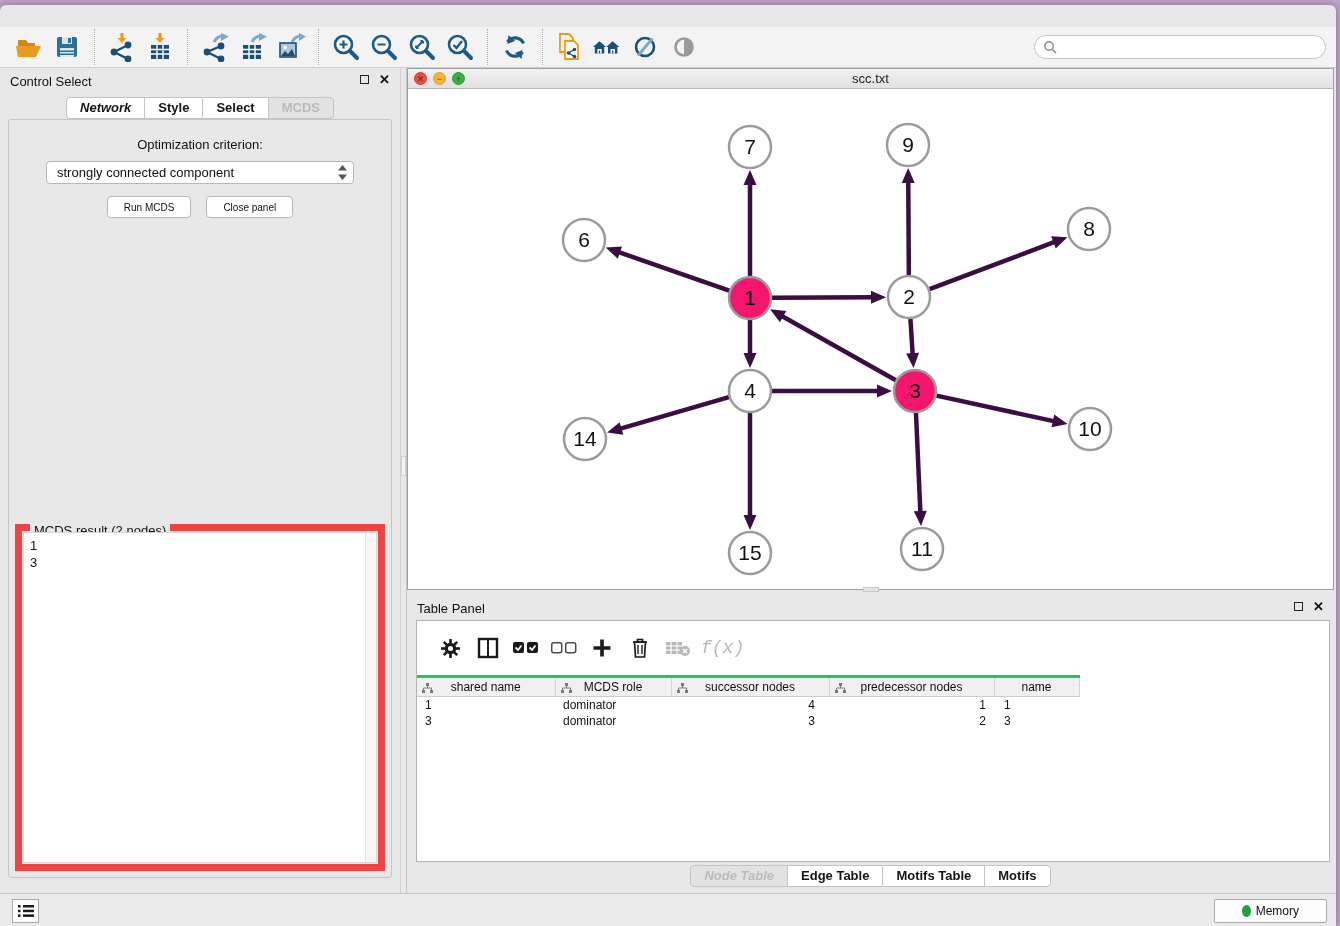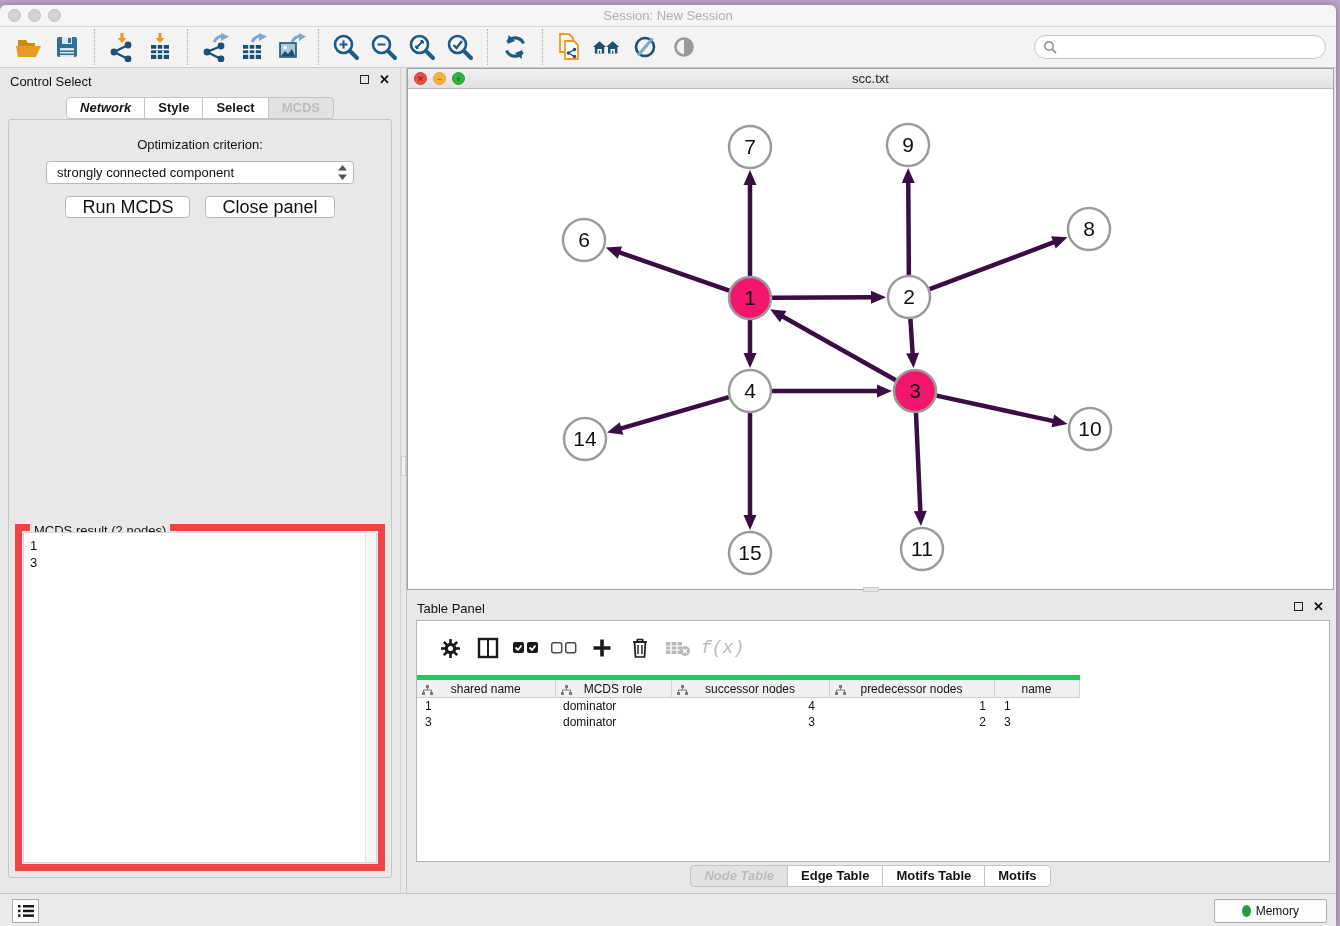--- a/index.html
+++ b/index.html
@@ -52,21 +52,21 @@
   .seg .tab.active { background:#e3e2e3; color:#bcbbbc; }
   .cp-content { position:absolute; left:8px; right:8px; top:51px; bottom:15px;
     background:#e9e8e9; border:1px solid #c6c5c6; border-radius:3px; }
   .opt-label { text-align:center; margin-top:17px; font-size:13px; color:#111; }
   .criterion-select { width:308px; height:23px; margin:9px auto 0; background:#fff;
     border:1px solid #b9b8b9; border-radius:4px; display:flex; align-items:center;
     padding:0 6px 0 10px; font-size:13px; color:#111; }
   .criterion-select .val { flex:1; }
   .btn-row { display:flex; justify-content:center; gap:15px; margin-top:12px; }
   .mac-btn { background:#fff; border:1px solid #b9b8b9; border-radius:4px; height:22px;
-    padding:0 16px; font-size:18px; color:#111; font-family:"Liberation Sans",sans-serif; }
+    padding:0 16px; font-size:10px; color:#111; font-family:"Liberation Sans",sans-serif; }
   .result-group { position:absolute; left:6px; right:6px; top:376px; bottom:6px;
     border:7px solid #ef4444;margin-top:28px; }
   .result-title { position:absolute; top:-8px; left:8px; background:#e9e8e9;
     padding:0 4px; font-size:13px; color:#111; }
   .result-area { position:absolute; left:1px; right:1px; top:1px; bottom:1px;
     background:#fff; border:1px solid #d8d8d8; overflow:hidden; }
   .result-text { padding:4px 0 0 6px; font-size:13px; color:#111; line-height:17px; }
   .result-scroll { position:absolute; right:0; top:0; bottom:0; width:11px;
     background:#f6f6f6; border-left:1px solid #e2e2e2; }
   
@@ -90,21 +90,21 @@
     background:#e4e4e4; border:1px solid #cacaca; }
   
   .table-panel { position:absolute; left:407px; top:590px; right:2px; bottom:33px; }
   .tp-inner { position:absolute; left:9px; right:4px; top:25px; bottom:31px;
     background:#fff; border:1px solid #b5b4b5; }
   .tp-toolbar { height:54px; display:flex; align-items:center; padding-left:14px; gap:0; }
   .tp-icon { width:38px; height:24px; display:flex; align-items:center; justify-content:center; }
   .fx-label { font-family:Liberation Mono, monospace; font-style:italic; font-size:18px;
     color:#b9b8b9; padding-left:4px; }
   table.node-table { border-collapse:collapse; width:662px; table-layout:fixed; }
-  .node-table th { background:#f1f0f1; border-top:5px solid #22c55e; border-bottom:1px solid #cfcecf;
+  .node-table th { background:#f1f0f1; border-top:3px solid #22c55e; border-bottom:1px solid #cfcecf;
     border-right:1px solid #d4d3d4; height:20px; font-size:12px; font-weight:normal; color:#111;
     position:relative; text-align:center; padding:0 4px; }
   .node-table th .tree-icon { position:absolute; left:5px; top:5px; }
   .node-table col.c0 { width:138px; } .node-table col.c1 { width:116px; }
   .node-table col.c2 { width:158px; } .node-table col.c3 { width:165px; }
   .node-table col.c4 { width:85px; }
   .node-table td { height:16px; font-size:12px; color:#111; padding:0 8px; }
   .node-table td.col0, .node-table td.col1 { text-align:left; }
   .node-table td.col2 { text-align:right; padding-right:14px; }
   .node-table td.col3 { text-align:right; }
@@ -119,28 +119,20 @@
     border:1px solid #ababab; border-radius:2px; display:flex; align-items:center;
     gap:5px; padding:0 27px; font-size:12px; color:#111; }
   .mem-dot { width:9px; height:12px; border-radius:50%; background:#1f9e43; }
   svg text { font-family:"Liberation Sans", sans-serif; }
 </style>
 </head>
 <body>
 
 <div class="app">
 
-  <div class="titlebar">
-    <div class="tl-group">
-      <span class="tl inactive"></span>
-      <span class="tl inactive"></span>
-      <span class="tl inactive"></span>
-    </div>
-    <div class="title-text">Session: New Session</div>
-  </div>
 
   <div class="toolbar">
     <span class="tb-icon">
       <svg width="30" height="30" viewBox="0 0 30 30">
           <path d="M4 8h8l2 3h7v3H4z" fill="#c98a16"></path>
           <path d="M2 14h25l-5 11H4z" fill="#ea9a21"></path>
         </svg>
     </span>
     <span class="tb-icon">
       <svg width="30" height="30" viewBox="0 0 30 30">

